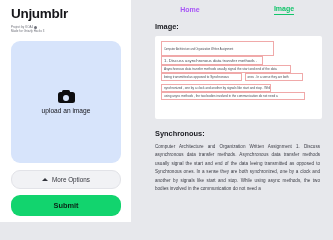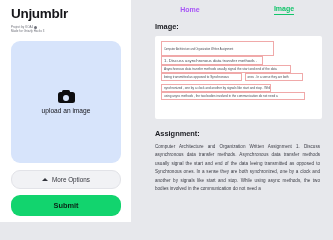--- a/index.html
+++ b/index.html
@@ -164,18 +164,18 @@
         <div class="ocr-line l2">1. Discuss asynchronous data transfer methods .</div>
         <div class="ocr-line l3">Asynchronous data transfer methods usually signal the start and end of the data</div>
         <div class="ocr-row">
           <div class="ocr-line l4">being transmitted as opposed to Synchronous</div>
           <div class="ocr-line l5">ones . In a sense they are both</div>
         </div>
         <div class="ocr-line l6">synchronized , one by a clock and another by signals like start and stop . While</div>
         <div class="ocr-line l7">using async methods , the two bodies involved in the communication do not need a</div>
       </div>
 
-      <div class="transcript-title">Assignment:</div>
+      <div class="transcript-title">Synchronous:</div>
       <div class="transcript-body">Computer Architecture and Organization Written Assignment 1. Discuss asynchronous data transfer methods. Asynchronous data transfer methods usually signal the start and end of the data leeing transmitted as opposed to Synchronous ones. In a sense they are both synchronized, one by a clock and another by signals like start and stop. While using async methods, the two bodies involved in the communication do not need a</div>
 
     </div>
   </div>
 </div>
 
 </body></html>

